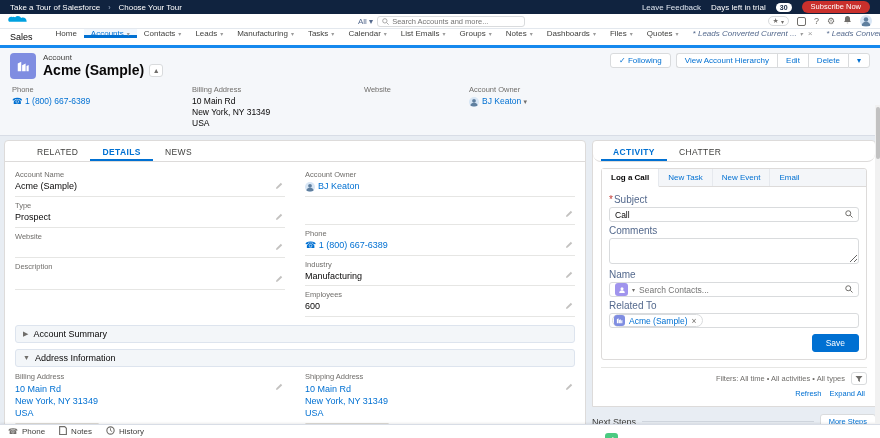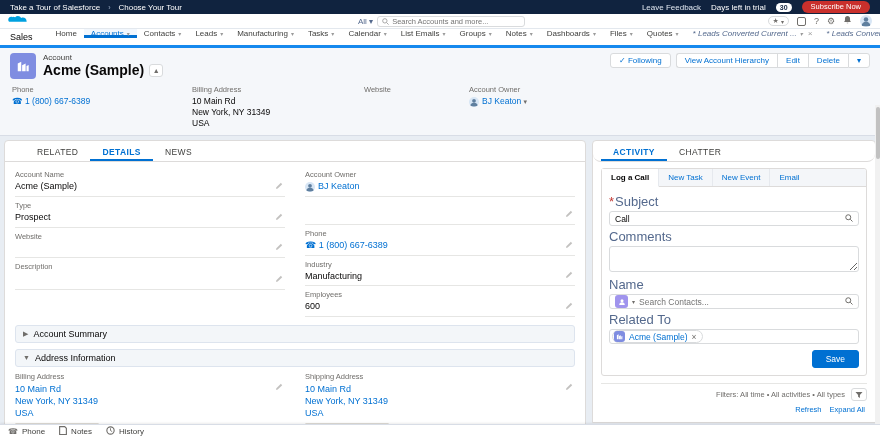--- a/index.html
+++ b/index.html
@@ -90,21 +90,21 @@
 
   
   .activity-col { flex:1; display:flex; flex-direction:column; min-width:0; }
   .act-card { background:#fff; border:1px solid #dddbda; border-radius:4px 4px 0 0; padding:0 8px 6px; }
   .composer { border:1px solid #dddbda; border-radius:3px; margin-top:6px; }
   .comp-tabs { display:flex; background:#f4f6f9; border-bottom:1px solid #dddbda; border-radius:3px 3px 0 0; font-size:8px; }
   .comp-tab { padding:4px 9px; color:#0070d2; cursor:pointer; border-right:1px solid #e6e9ee; }
   .comp-tab.active { background:#fff; color:#080707; font-weight:bold; margin-bottom:-1px; border-bottom:1px solid #fff; }
   .comp-body { padding:4px 7px 7px; }
   .req { color:#c23934; margin-right:1px; }
-  .inp-label { font-size:13px; color:#54698d; margin:3px 0 2px; }
+  .inp-label { font-size:10px; color:#54698d; margin:3px 0 2px; }
   .inp { position:relative; display:flex; align-items:center; border:1px solid #d9dbdd; border-radius:3px; height:15px; padding:0 5px; gap:4px; background:#fff; }
   .inp input { border:none; outline:none; flex:1; font-size:8.5px; color:#080707; font-family:"Liberation Sans",sans-serif; background:transparent; min-width:0; }
   .comp-body textarea { width:100%; height:26px; border:1px solid #d9dbdd; border-radius:3px; resize:vertical; font-family:"Liberation Sans",sans-serif; font-size:8.5px; padding:2px 4px; }
   .obj-chip { width:13px; height:13px; border-radius:3px; display:flex; align-items:center; justify-content:center; flex:none; }
   .pill { display:flex; align-items:center; gap:4px; background:#fff; border:1px solid #d9dbdd; border-radius:8px; padding:0 5px 0 1px; height:13px; font-size:8.5px; color:#0070d2; }
   .save-row { display:flex; justify-content:flex-end; margin-top:6px; }
   .save-btn { background:#0070d2; color:#fff; border:1px solid #0070d2; border-radius:3px; font-size:8.5px; padding:3px 13px; cursor:pointer; }
   .filters-row { display:flex; justify-content:flex-end; align-items:center; gap:6px; border-top:1px solid #e6e6e4; margin-top:7px; padding-top:4px; font-size:7.5px; color:#706e6b; }
   .funnel-btn { width:16px; height:13px; border:1px solid #d9dbdd; border-radius:3px; background:#fff; display:flex; align-items:center; justify-content:center; cursor:pointer; }
   .refresh-row { display:flex; justify-content:flex-end; gap:8px; font-size:7.5px; padding:4px 2px 2px; }

